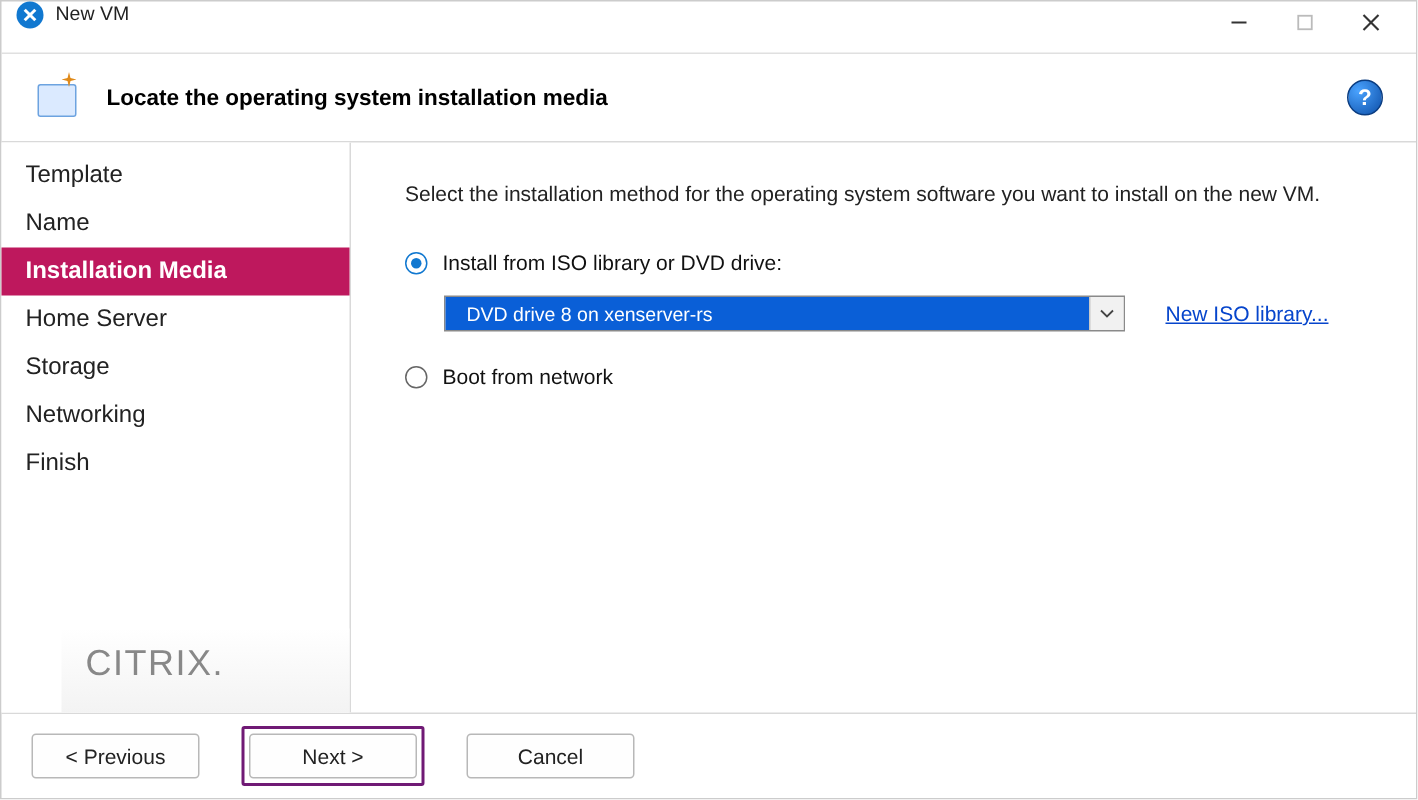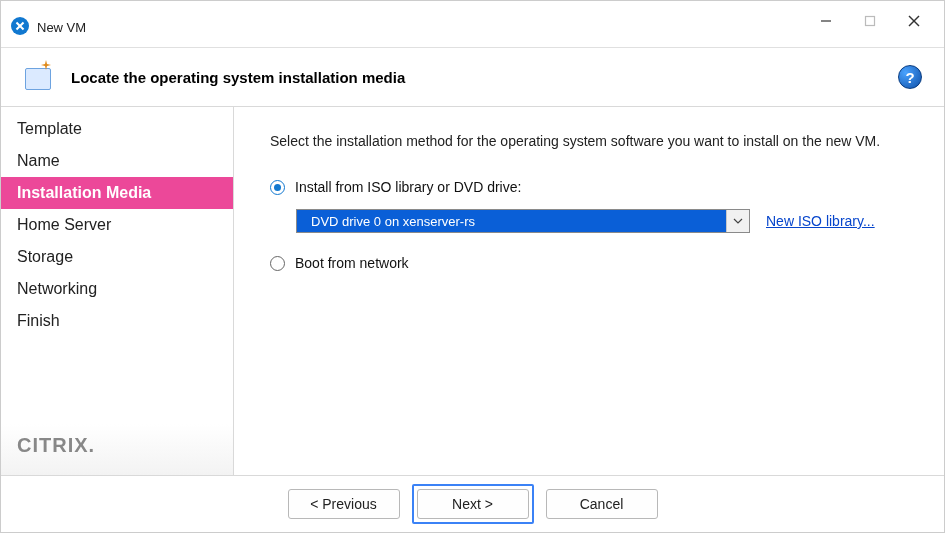--- a/index.html
+++ b/index.html
@@ -15,22 +15,22 @@
     height: 533px;
     border: 1px solid #ccc;
     display: flex;
     flex-direction: column;
     box-sizing: border-box;
     position: relative;
   }
   .titlebar {
     height: 34px;
     display: flex;
-    align-items: flex-end;
-    padding: 0 8px 12px 10px;
+    align-items: flex-start;
+    padding: 0 8px 0 10px;
     border-bottom: 1px solid #e0e0e0;
   }
   .titlebar .app-icon {
     width: 18px; height: 18px; margin-right: 8px;
     background: #1178d0;
     border-radius: 50%;
     position: relative;
   }
   .titlebar .app-icon::before,
   .titlebar .app-icon::after {
@@ -119,32 +119,33 @@
     flex: 1;
     padding-top: 6px;
   }
   .sidebar-item {
     padding: 7px 16px;
     font-size: 16px;
     color: #222;
     cursor: default;
   }
   .sidebar-item.active {
-    background: #ec4899;
+    background: #be185d;
     color: #fff;
     font-weight: 600;
   }
   .brand {
     padding: 10px 16px 18px 16px;
     color: #888;
     font-family: Arial, sans-serif;
-    font-weight: 700;
-    font-size: 20px;
+    font-weight: 400;
+    font-size: 24px;
     letter-spacing: 1px;
     background: linear-gradient(#fff, #f3f3f3);
+    margin-left: 40px;
   }
   .brand .dot { color: #888; }
 
   .content {
     flex: 1;
     padding: 26px 30px 10px 36px;
     position: relative;
     display: flex;
     flex-direction: column;
   }
@@ -199,50 +200,50 @@
     align-items: center;
   }
   .dropdown .arrow {
     width: 22px;
     background: #f1f1f1;
     border-left: 1px solid #c8c8c8;
     display: flex; align-items: center; justify-content: center;
     color: #444;
   }
   .new-iso-link {
-    margin-left: 16px;
+    margin-left: 27px;
     color: #0645cc;
     text-decoration: underline;
     font-size: 14px;
   }
 
   .footer {
     height: 56px;
     border-top: 1px solid #d9d9d9;
     display: flex;
     align-items: center;
-    justify-content: center;
+    justify-content: flex-start;
     padding: 0 20px;
-    gap: 12px;
+    gap: 28px;
   }
   .btn {
     min-width: 86px;
     height: 28px;
     border: 1px solid #b8b8b8;
     background: #fefefe;
     border-radius: 3px;
     font-size: 14px;
     display: flex;
     align-items: center;
     justify-content: center;
     padding: 0 12px;
     color: #222;
   }
   .next-wrap {
-    border: 2px solid #3b82f6;
+    border: 2px solid #701a75;
     padding: 3px;
     border-radius: 2px;
   }
 </style>
 </head>
 <body>
 
 <div class="window">
 
   <div class="titlebar">
@@ -298,21 +299,21 @@
 
       <div class="option-row">
         <span class="radio">
             <span class="dot"></span>
           </span>
         <span>Install from ISO library or DVD drive:</span>
       </div>
 
       <div class="dropdown-row">
         <div class="dropdown">
-          <div class="value">DVD drive 0 on xenserver-rs</div>
+          <div class="value">DVD drive 8 on xenserver-rs</div>
           <div class="arrow">
             <svg width="10" height="6" viewBox="0 0 10 6">
                 <polyline points="1,1 5,5 9,1" fill="none" stroke="currentColor" stroke-width="1.2"></polyline>
               </svg>
           </div>
         </div>
         <a class="new-iso-link">New ISO library...</a>
       </div>
 
       <div class="option-row">

